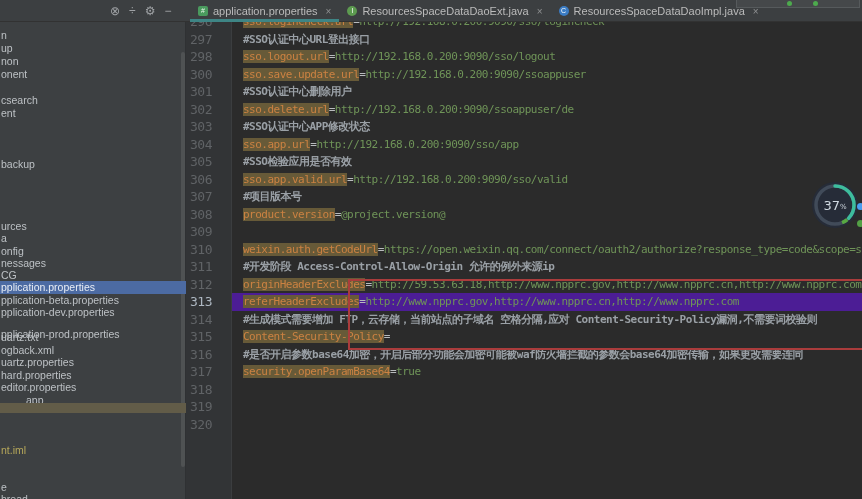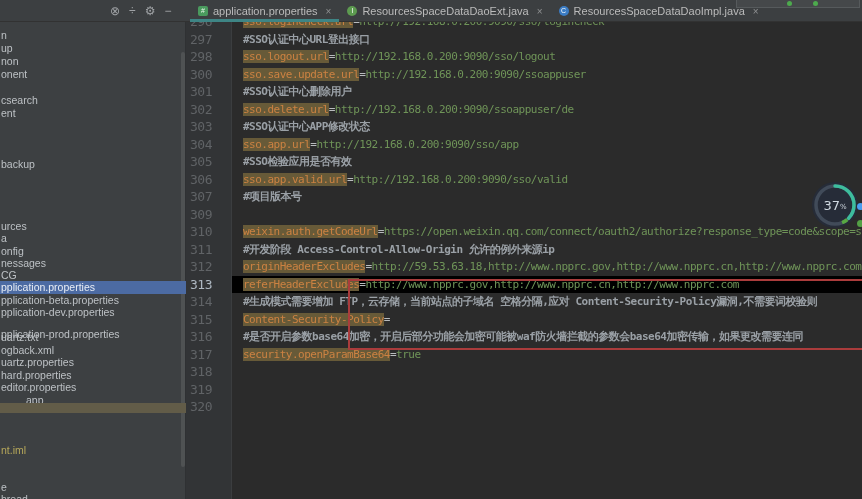--- a/index.html
+++ b/index.html
@@ -52,21 +52,21 @@
   .editor-bg { position:absolute; left:232px; top:22px; width:630px; height:477px;
                background:#2b2b2b; z-index:1; }
   .code-rows { position:absolute; left:186px; top:13px; width:676px; height:486px;
                z-index:5; font-family:"DejaVu Sans Mono", monospace; font-size:11px;
                letter-spacing:-0.5px; }
   .code-row { display:flex; height:17.5px; line-height:17.5px; white-space:nowrap; }
   .gutter-num { flex:0 0 46px; text-align:right; padding-right:20px;
                 color:#606366; font-size:13px; }
   .code-row.caret .gutter-num { color:#aeb8c2; }
   .code-text { flex:1 1 auto; padding-left:11px; overflow:hidden; }
-  .code-row.caret .code-text { background:#000000; }
+  .code-row.caret .code-text { background:#4c1d95; }
   .seg-key { background:#675a38; color:#cc8242; }
   .seg-eq { color:#b9bcbe; }
   .seg-val { color:#6f9458; }
   .seg-comment { color:#9aa0a6;font-weight:bold; }
 
   
   .red-box { position:absolute; left:348px; top:279px; width:514px; height:71px;
              border-top:2px solid #aa3c3c; border-left:2px solid #aa3c3c;
              border-bottom:2px solid #aa3c3c; z-index:15; pointer-events:none; }
 
@@ -141,20 +141,24 @@
   <div class="code-row">
     <span class="gutter-num">306</span>
     <span class="code-text"><span class="seg-key">sso.app.valid.url</span><span class="seg-eq">=</span><span class="seg-val">http://192.168.0.200:9090/sso/valid</span></span>
   </div>
 
   <div class="code-row">
     <span class="gutter-num">307</span>
     <span class="code-text"><span class="seg-comment">#项目版本号</span></span>
   </div>
 
+  <div class="code-row">
+    <span class="gutter-num">308</span>
+    <span class="code-text"><span class="seg-key">product.version</span><span class="seg-eq">=</span><span class="seg-val">@project.version@</span></span>
+  </div>
 
   <div class="code-row">
     <span class="gutter-num">309</span>
     <span class="code-text"></span>
   </div>
 
   <div class="code-row">
     <span class="gutter-num">310</span>
     <span class="code-text"><span class="seg-key">weixin.auth.getCodeUrl</span><span class="seg-eq">=</span><span class="seg-val">https://open.weixin.qq.com/connect/oauth2/authorize?response_type=code&amp;scope=snsa</span></span>
   </div>

